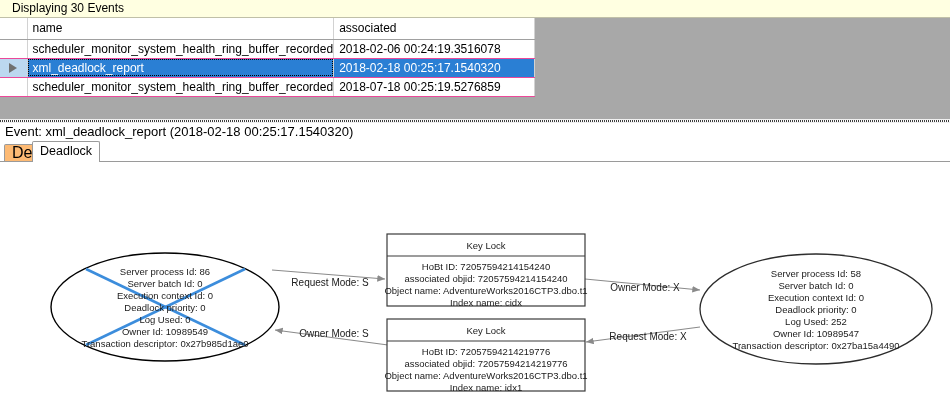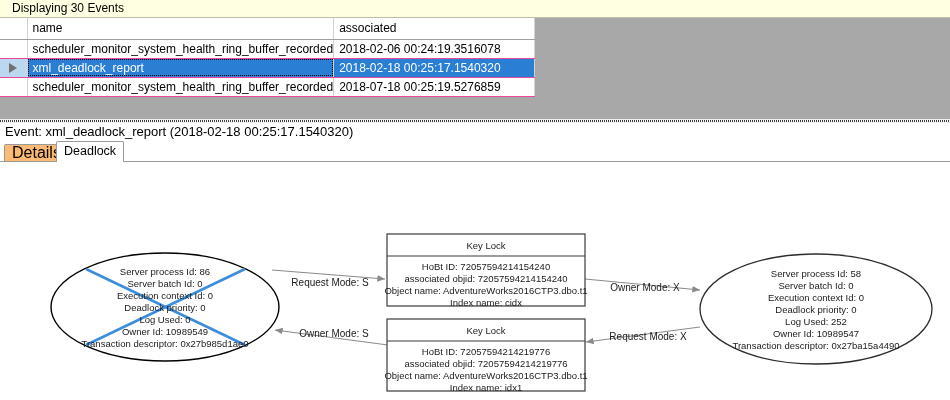--- a/index.html
+++ b/index.html
@@ -136,21 +136,21 @@
       </tbody>
     </table>
   </div>
 
   <div class="splitter"></div>
 
   <div class="event-header">Event: xml_deadlock_report (2018-02-18 00:25:17.1540320)</div>
 
   <div class="tabstrip">
     <div class="tab" style="left:4px;">Details</div>
-    <div class="tab active" style="left:56px;">Deadlock</div>
+    <div class="tab active" style="left:32px;">Deadlock</div>
   </div>
 
   <div class="canvas">
     <svg width="950" height="238" viewBox="0 0 950 238" xmlns="http://www.w3.org/2000/svg">
       <defs>
         <marker id="arrow" markerWidth="8" markerHeight="8" refX="7" refY="3" orient="auto">
           <path d="M0,0 L7,3 L0,6 z" fill="#8a8a8a"></path>
         </marker>
       </defs>
 

